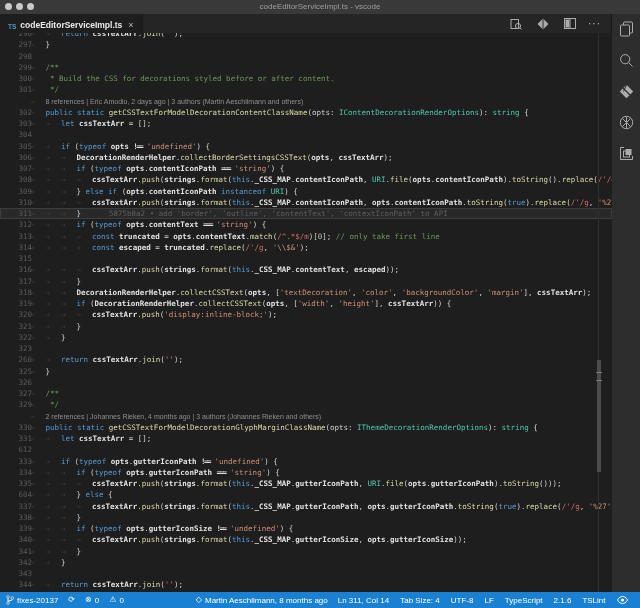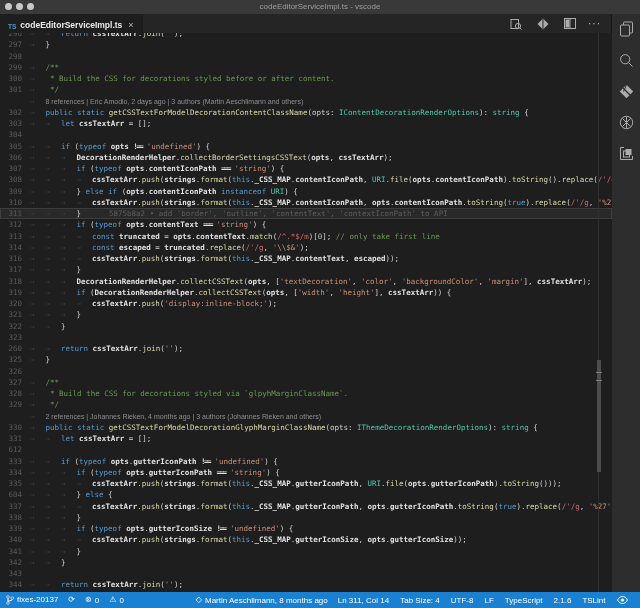--- a/index.html
+++ b/index.html
@@ -22,38 +22,38 @@
   .more-dots{color:#c5c5c5;font-size:10px;letter-spacing:1px;line-height:6px;}
   
   .activitybar{position:absolute;right:0;top:14px;width:28px;bottom:16px;background:#2d2d2d;
                display:flex;flex-direction:column;align-items:center;padding-top:6px;gap:13px;}
   .act-icon{width:18px;height:18px;display:flex;align-items:center;justify-content:center;opacity:.85;}
   
   .editor{position:absolute;left:0;top:33px;right:28px;bottom:16px;background:#1e1e1e;overflow:hidden;}
   .lines{position:absolute;left:0;top:-5px;right:0;
          font-family:"DejaVu Sans Mono","Liberation Mono",monospace;font-size:7.5px;}
   .row{position:relative;height:11.25px;line-height:11.25px;white-space:pre;overflow:hidden;}
-  .num{position:absolute;left:0;top:0;width:22px;text-align:right;color:#5a5a5a;}
+  .num{position:absolute;left:0;top:0;width:22px;text-align:right;color:#5a5a5a;padding-left:10px;}
   .code{display:block;margin-left:30px;}
   .tab-ws{display:inline-block;width:15.5px;color:#3e3e3e;}
   .cur{background:#292929;box-shadow:inset 0 0 0 1px #3d3d3d;}
   .lens-txt{color:#8f8f8f;font-family:"Liberation Sans",sans-serif;font-size:7px;}
   .blame{display:inline-block;margin-left:28px;color:#5e5e5e;}
   .tk-k{color:#569CD6}.tk-s{color:#CE9178}.tk-c{color:#6A9955}.tk-t{color:#4EC9B0}
   .tk-f{color:#DCDCAA}.tk-r{color:#D16969}.tk-n{color:#B5CEA8}.tk-p{color:#D4D4D4}
   .tk-b{color:#E2E2E2;font-weight:600}
   .tk-g{color:#dedede;font-weight:700;letter-spacing:-1.5px;}
   .scroll-track{position:absolute;right:13px;top:0;bottom:0;width:1px;background:#303030;}
   .scroll-thumb{position:absolute;right:11px;top:327px;width:4px;height:112px;background:#4d4d4d;}
   .ruler-mark{position:absolute;right:10px;width:6px;height:1px;background:#7a7a7a;}
   .m1{top:339px}.m2{top:347px}
   
   .statusbar{position:absolute;left:0;bottom:0;width:640px;height:16px;background:#1a80d2;
              display:flex;align-items:center;color:#fff;font-size:8px;padding:0 6px;box-sizing:border-box;gap:10px;}
-  .sb-item{display:flex;align-items:flex-start;gap:3px;white-space:nowrap;}
+  .sb-item{display:flex;align-items:center;gap:3px;white-space:nowrap;}
   .sb-ico{font-size:8px;line-height:8px;}
   .sb-blame{margin-left:62px;}
   .sb-right{margin-left:auto;display:flex;align-items:center;gap:11px;}
   .sb-right .sb-item{gap:2px;}
   svg .st{stroke:#c3c3c3;fill:none;stroke-width:1;}
   svg .fl{fill:#c3c3c3;stroke:none;}
 </style>
 </head>
 <body>
 
@@ -151,33 +151,33 @@
         <div class="row"><span class="num">305</span><span class="code"><span class="tab-ws">→</span><span class="tab-ws">→</span><span class="tk-k">if</span><span class="tk-p"> (</span><span class="tk-k">typeof</span><span class="tk-p"> </span><span class="tk-b">opts</span><span class="tk-p"> </span><span class="tk-g">!==</span><span class="tk-p"> </span><span class="tk-s">'undefined'</span><span class="tk-p">) {</span></span></div>
         <div class="row"><span class="num">306</span><span class="code"><span class="tab-ws">→</span><span class="tab-ws">→</span><span class="tab-ws">→</span><span class="tk-b">DecorationRenderHelper</span><span class="tk-p">.</span><span class="tk-f">collectBorderSettingsCSSText</span><span class="tk-p">(</span><span class="tk-b">opts</span><span class="tk-p">, </span><span class="tk-b">cssTextArr</span><span class="tk-p">);</span></span></div>
         <div class="row"><span class="num">307</span><span class="code"><span class="tab-ws">→</span><span class="tab-ws">→</span><span class="tab-ws">→</span><span class="tk-k">if</span><span class="tk-p"> (</span><span class="tk-k">typeof</span><span class="tk-p"> </span><span class="tk-b">opts</span><span class="tk-p">.</span><span class="tk-b">contentIconPath</span><span class="tk-p"> </span><span class="tk-g">===</span><span class="tk-p"> </span><span class="tk-s">'string'</span><span class="tk-p">) {</span></span></div>
         <div class="row"><span class="num">308</span><span class="code"><span class="tab-ws">→</span><span class="tab-ws">→</span><span class="tab-ws">→</span><span class="tab-ws">→</span><span class="tk-b">cssTextArr</span><span class="tk-p">.</span><span class="tk-f">push</span><span class="tk-p">(</span><span class="tk-b">strings</span><span class="tk-p">.</span><span class="tk-f">format</span><span class="tk-p">(</span><span class="tk-k">this</span><span class="tk-p">.</span><span class="tk-b">_CSS_MAP</span><span class="tk-p">.</span><span class="tk-b">contentIconPath</span><span class="tk-p">, </span><span class="tk-t">URI</span><span class="tk-p">.</span><span class="tk-f">file</span><span class="tk-p">(</span><span class="tk-b">opts</span><span class="tk-p">.</span><span class="tk-b">contentIconPath</span><span class="tk-p">).</span><span class="tk-f">toString</span><span class="tk-p">().</span><span class="tk-f">replace</span><span class="tk-p">(</span><span class="tk-r">/'/g</span></span></div>
         <div class="row"><span class="num">309</span><span class="code"><span class="tab-ws">→</span><span class="tab-ws">→</span><span class="tab-ws">→</span><span class="tk-p">} </span><span class="tk-k">else if</span><span class="tk-p"> (</span><span class="tk-b">opts</span><span class="tk-p">.</span><span class="tk-b">contentIconPath</span><span class="tk-p"> </span><span class="tk-k">instanceof</span><span class="tk-p"> </span><span class="tk-t">URI</span><span class="tk-p">) {</span></span></div>
         <div class="row"><span class="num">310</span><span class="code"><span class="tab-ws">→</span><span class="tab-ws">→</span><span class="tab-ws">→</span><span class="tab-ws">→</span><span class="tk-b">cssTextArr</span><span class="tk-p">.</span><span class="tk-f">push</span><span class="tk-p">(</span><span class="tk-b">strings</span><span class="tk-p">.</span><span class="tk-f">format</span><span class="tk-p">(</span><span class="tk-k">this</span><span class="tk-p">.</span><span class="tk-b">_CSS_MAP</span><span class="tk-p">.</span><span class="tk-b">contentIconPath</span><span class="tk-p">, </span><span class="tk-b">opts</span><span class="tk-p">.</span><span class="tk-b">contentIconPath</span><span class="tk-p">.</span><span class="tk-f">toString</span><span class="tk-p">(</span><span class="tk-k">true</span><span class="tk-p">).</span><span class="tk-f">replace</span><span class="tk-p">(</span><span class="tk-r">/'/g</span><span class="tk-p">, </span><span class="tk-s">'%27'</span></span></div>
         <div class="row cur"><span class="num">311</span><span class="code"><span class="tab-ws">→</span><span class="tab-ws">→</span><span class="tab-ws">→</span><span class="tk-p">}</span><span class="blame">5875b8a2 • add 'border', 'outline', 'contentText', 'contextIconPath' to API</span></span></div>
         <div class="row"><span class="num">312</span><span class="code"><span class="tab-ws">→</span><span class="tab-ws">→</span><span class="tab-ws">→</span><span class="tk-k">if</span><span class="tk-p"> (</span><span class="tk-k">typeof</span><span class="tk-p"> </span><span class="tk-b">opts</span><span class="tk-p">.</span><span class="tk-b">contentText</span><span class="tk-p"> </span><span class="tk-g">===</span><span class="tk-p"> </span><span class="tk-s">'string'</span><span class="tk-p">) {</span></span></div>
         <div class="row"><span class="num">313</span><span class="code"><span class="tab-ws">→</span><span class="tab-ws">→</span><span class="tab-ws">→</span><span class="tab-ws">→</span><span class="tk-k">const </span><span class="tk-b">truncated</span><span class="tk-p"> = </span><span class="tk-b">opts</span><span class="tk-p">.</span><span class="tk-b">contentText</span><span class="tk-p">.</span><span class="tk-f">match</span><span class="tk-p">(</span><span class="tk-r">/^.*$/m</span><span class="tk-p">)[</span><span class="tk-n">0</span><span class="tk-p">]; </span><span class="tk-c">// only take first line</span></span></div>
         <div class="row"><span class="num">314</span><span class="code"><span class="tab-ws">→</span><span class="tab-ws">→</span><span class="tab-ws">→</span><span class="tab-ws">→</span><span class="tk-k">const </span><span class="tk-b">escaped</span><span class="tk-p"> = </span><span class="tk-b">truncated</span><span class="tk-p">.</span><span class="tk-f">replace</span><span class="tk-p">(</span><span class="tk-r">/'/g</span><span class="tk-p">, </span><span class="tk-s">'\\$&amp;'</span><span class="tk-p">);</span></span></div>
+        <div class="row"><span class="num">315</span><span class="code"></span></div>
         <div class="row"><span class="num">316</span><span class="code"><span class="tab-ws">→</span><span class="tab-ws">→</span><span class="tab-ws">→</span><span class="tab-ws">→</span><span class="tk-b">cssTextArr</span><span class="tk-p">.</span><span class="tk-f">push</span><span class="tk-p">(</span><span class="tk-b">strings</span><span class="tk-p">.</span><span class="tk-f">format</span><span class="tk-p">(</span><span class="tk-k">this</span><span class="tk-p">.</span><span class="tk-b">_CSS_MAP</span><span class="tk-p">.</span><span class="tk-b">contentText</span><span class="tk-p">, </span><span class="tk-b">escaped</span><span class="tk-p">));</span></span></div>
         <div class="row"><span class="num">317</span><span class="code"><span class="tab-ws">→</span><span class="tab-ws">→</span><span class="tab-ws">→</span><span class="tk-p">}</span></span></div>
         <div class="row"><span class="num">318</span><span class="code"><span class="tab-ws">→</span><span class="tab-ws">→</span><span class="tab-ws">→</span><span class="tk-b">DecorationRenderHelper</span><span class="tk-p">.</span><span class="tk-f">collectCSSText</span><span class="tk-p">(</span><span class="tk-b">opts</span><span class="tk-p">, [</span><span class="tk-s">'textDecoration'</span><span class="tk-p">, </span><span class="tk-s">'color'</span><span class="tk-p">, </span><span class="tk-s">'backgroundColor'</span><span class="tk-p">, </span><span class="tk-s">'margin'</span><span class="tk-p">], </span><span class="tk-b">cssTextArr</span><span class="tk-p">);</span></span></div>
         <div class="row"><span class="num">319</span><span class="code"><span class="tab-ws">→</span><span class="tab-ws">→</span><span class="tab-ws">→</span><span class="tk-k">if</span><span class="tk-p"> (</span><span class="tk-b">DecorationRenderHelper</span><span class="tk-p">.</span><span class="tk-f">collectCSSText</span><span class="tk-p">(</span><span class="tk-b">opts</span><span class="tk-p">, [</span><span class="tk-s">'width'</span><span class="tk-p">, </span><span class="tk-s">'height'</span><span class="tk-p">], </span><span class="tk-b">cssTextArr</span><span class="tk-p">)) {</span></span></div>
         <div class="row"><span class="num">320</span><span class="code"><span class="tab-ws">→</span><span class="tab-ws">→</span><span class="tab-ws">→</span><span class="tab-ws">→</span><span class="tk-b">cssTextArr</span><span class="tk-p">.</span><span class="tk-f">push</span><span class="tk-p">(</span><span class="tk-s">'display:inline-block;'</span><span class="tk-p">);</span></span></div>
         <div class="row"><span class="num">321</span><span class="code"><span class="tab-ws">→</span><span class="tab-ws">→</span><span class="tab-ws">→</span><span class="tk-p">}</span></span></div>
         <div class="row"><span class="num">322</span><span class="code"><span class="tab-ws">→</span><span class="tab-ws">→</span><span class="tk-p">}</span></span></div>
         <div class="row"><span class="num">323</span><span class="code"></span></div>
         <div class="row"><span class="num">260</span><span class="code"><span class="tab-ws">→</span><span class="tab-ws">→</span><span class="tk-k">return </span><span class="tk-b">cssTextArr</span><span class="tk-p">.</span><span class="tk-f">join</span><span class="tk-p">(</span><span class="tk-s">''</span><span class="tk-p">);</span></span></div>
         <div class="row"><span class="num">325</span><span class="code"><span class="tab-ws">→</span><span class="tk-p">}</span></span></div>
         <div class="row"><span class="num">326</span><span class="code"></span></div>
         <div class="row"><span class="num">327</span><span class="code"><span class="tab-ws">→</span><span class="tk-c">/**</span></span></div>
-        <div class="row"><span class="num">328</span><span class="code"><span class="tab-ws">→</span><span class="tk-c"> * Build the CSS for decorations styled via `glpyhMarginClassName`.</span></span></div>
         <div class="row"><span class="num">329</span><span class="code"><span class="tab-ws">→</span><span class="tk-c"> */</span></span></div>
         <div class="row"><span class="num"></span><span class="code"><span class="tab-ws">→</span><span class="lens-txt">2 references | Johannes Rieken, 4 months ago | 3 authors (Johannes Rieken and others)</span></span></div>
         <div class="row"><span class="num">330</span><span class="code"><span class="tab-ws">→</span><span class="tk-k">public static </span><span class="tk-f">getCSSTextForModelDecorationGlyphMarginClassName</span><span class="tk-p">(opts: </span><span class="tk-t">IThemeDecorationRenderOptions</span><span class="tk-p">): </span><span class="tk-t">string</span><span class="tk-p"> {</span></span></div>
         <div class="row"><span class="num">331</span><span class="code"><span class="tab-ws">→</span><span class="tab-ws">→</span><span class="tk-k">let </span><span class="tk-b">cssTextArr</span><span class="tk-p"> = [];</span></span></div>
         <div class="row"><span class="num">612</span><span class="code"></span></div>
         <div class="row"><span class="num">333</span><span class="code"><span class="tab-ws">→</span><span class="tab-ws">→</span><span class="tk-k">if</span><span class="tk-p"> (</span><span class="tk-k">typeof</span><span class="tk-p"> </span><span class="tk-b">opts</span><span class="tk-p">.</span><span class="tk-b">gutterIconPath</span><span class="tk-p"> </span><span class="tk-g">!==</span><span class="tk-p"> </span><span class="tk-s">'undefined'</span><span class="tk-p">) {</span></span></div>
         <div class="row"><span class="num">334</span><span class="code"><span class="tab-ws">→</span><span class="tab-ws">→</span><span class="tab-ws">→</span><span class="tk-k">if</span><span class="tk-p"> (</span><span class="tk-k">typeof</span><span class="tk-p"> </span><span class="tk-b">opts</span><span class="tk-p">.</span><span class="tk-b">gutterIconPath</span><span class="tk-p"> </span><span class="tk-g">===</span><span class="tk-p"> </span><span class="tk-s">'string'</span><span class="tk-p">) {</span></span></div>
         <div class="row"><span class="num">335</span><span class="code"><span class="tab-ws">→</span><span class="tab-ws">→</span><span class="tab-ws">→</span><span class="tab-ws">→</span><span class="tk-b">cssTextArr</span><span class="tk-p">.</span><span class="tk-f">push</span><span class="tk-p">(</span><span class="tk-b">strings</span><span class="tk-p">.</span><span class="tk-f">format</span><span class="tk-p">(</span><span class="tk-k">this</span><span class="tk-p">.</span><span class="tk-b">_CSS_MAP</span><span class="tk-p">.</span><span class="tk-b">gutterIconPath</span><span class="tk-p">, </span><span class="tk-t">URI</span><span class="tk-p">.</span><span class="tk-f">file</span><span class="tk-p">(</span><span class="tk-b">opts</span><span class="tk-p">.</span><span class="tk-b">gutterIconPath</span><span class="tk-p">).</span><span class="tk-f">toString</span><span class="tk-p">()));</span></span></div>
         <div class="row"><span class="num">604</span><span class="code"><span class="tab-ws">→</span><span class="tab-ws">→</span><span class="tab-ws">→</span><span class="tk-p">} </span><span class="tk-k">else</span><span class="tk-p"> {</span></span></div>
         <div class="row"><span class="num">337</span><span class="code"><span class="tab-ws">→</span><span class="tab-ws">→</span><span class="tab-ws">→</span><span class="tab-ws">→</span><span class="tk-b">cssTextArr</span><span class="tk-p">.</span><span class="tk-f">push</span><span class="tk-p">(</span><span class="tk-b">strings</span><span class="tk-p">.</span><span class="tk-f">format</span><span class="tk-p">(</span><span class="tk-k">this</span><span class="tk-p">.</span><span class="tk-b">_CSS_MAP</span><span class="tk-p">.</span><span class="tk-b">gutterIconPath</span><span class="tk-p">, </span><span class="tk-b">opts</span><span class="tk-p">.</span><span class="tk-b">gutterIconPath</span><span class="tk-p">.</span><span class="tk-f">toString</span><span class="tk-p">(</span><span class="tk-k">true</span><span class="tk-p">).</span><span class="tk-f">replace</span><span class="tk-p">(</span><span class="tk-r">/'/g</span><span class="tk-p">, </span><span class="tk-s">'%27'</span><span class="tk-p">)));</span></span></div>

